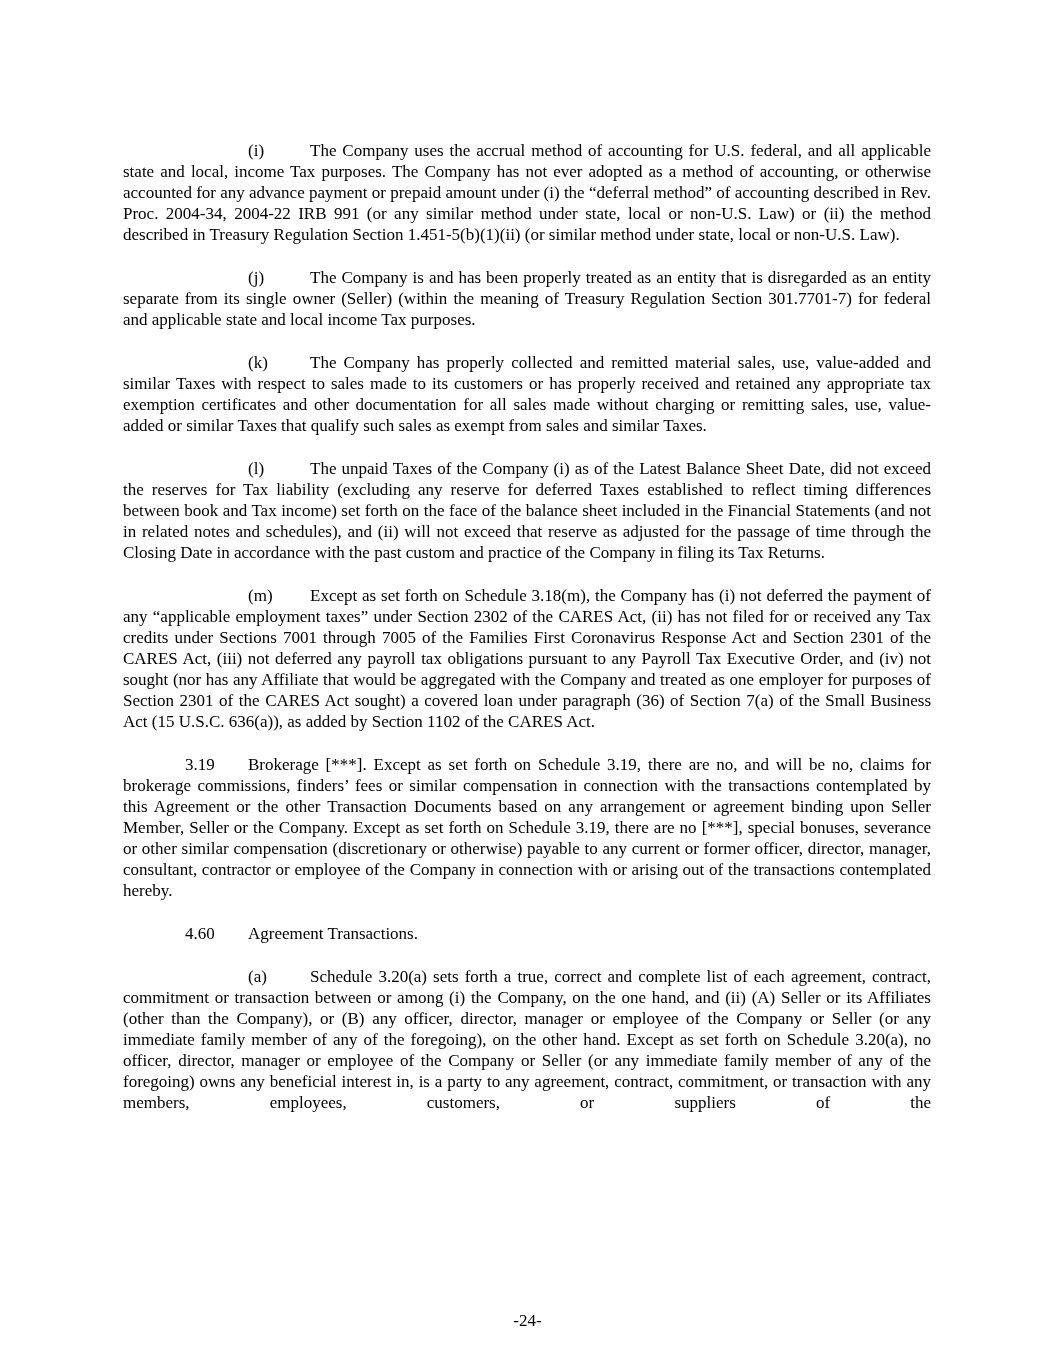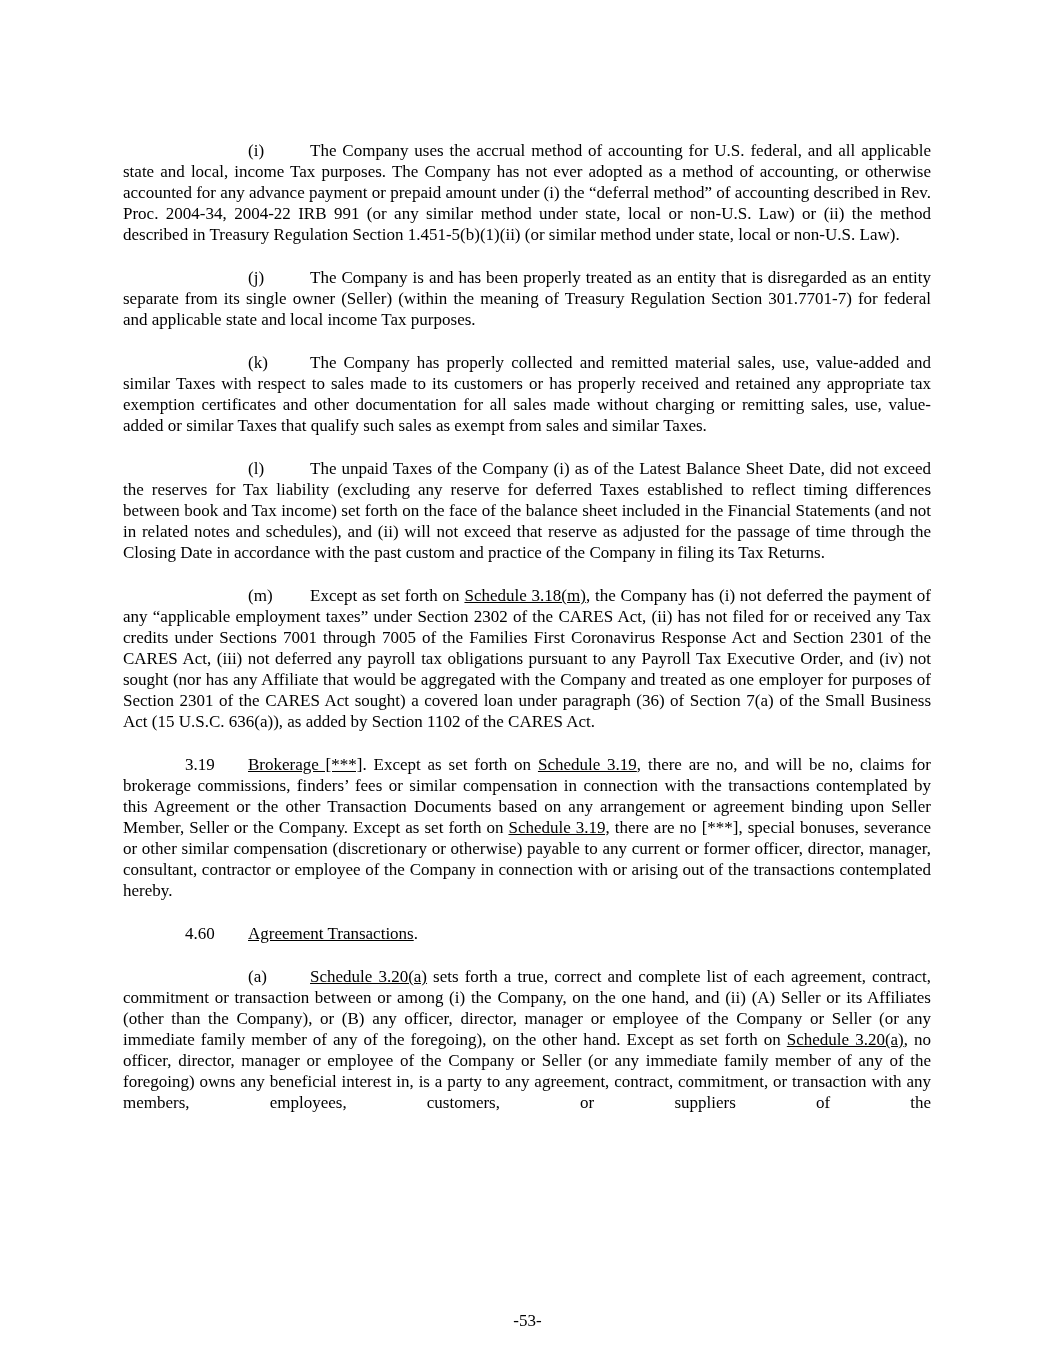--- a/index.html
+++ b/index.html
@@ -36,21 +36,21 @@
   }
   .para-section {
     text-indent: 62px;
   }
   .para-label {
     display: inline-block;
     text-indent: 0;
   }
   .para-sub .para-label { width: 62px; }
   .para-section .para-label { width: 63px; }
-  .u { text-decoration: underline; }
+  .u { }
   .justify-last { text-align-last: justify; }
   .page-number {
     position: absolute;
     left: 0;
     right: 0;
     bottom: 56px;
     text-align: center;
     font-family: "Liberation Serif", "DejaVu Serif", serif;
     font-size: 17px;
     color: #000000;
@@ -63,14 +63,14 @@
   <div class="content">
       <p class="para para-sub"><span class="para-label">(i)</span><span>The Company uses the accrual method of accounting for U.S. federal, and all applicable state and local, income Tax purposes. The Company has not ever adopted as a method of accounting, or otherwise accounted for any advance payment or prepaid amount under (i) the “deferral method” of accounting described in Rev. Proc. 2004-34, 2004-22 IRB 991 (or any similar method under state, local or non-U.S. Law) or (ii) the method described in Treasury Regulation Section 1.451-5(b)(1)(ii) (or similar method under state, local or non-U.S. Law).</span></p>
       <p class="para para-sub"><span class="para-label">(j)</span><span>The Company is and has been properly treated as an entity that is disregarded as an entity separate from its single owner (Seller) (within the meaning of Treasury Regulation Section 301.7701-7) for federal and applicable state and local income Tax purposes.</span></p>
       <p class="para para-sub"><span class="para-label">(k)</span><span>The Company has properly collected and remitted material sales, use, value-added and similar Taxes with respect to sales made to its customers or has properly received and retained any appropriate tax exemption certificates and other documentation for all sales made without charging or remitting sales, use, value-added or similar Taxes that qualify such sales as exempt from sales and similar Taxes.</span></p>
       <p class="para para-sub"><span class="para-label">(l)</span><span>The unpaid Taxes of the Company (i) as of the Latest Balance Sheet Date, did not exceed the reserves for Tax liability (excluding any reserve for deferred Taxes established to reflect timing differences between book and Tax income) set forth on the face of the balance sheet included in the Financial Statements (and not in related notes and schedules), and (ii) will not exceed that reserve as adjusted for the passage of time through the Closing Date in accordance with the past custom and practice of the Company in filing its Tax Returns.</span></p>
       <p class="para para-sub"><span class="para-label">(m)</span><span>Except as set forth on </span><span class="u">Schedule 3.18(m)</span><span>, the Company has (i) not deferred the payment of any “applicable employment taxes” under Section 2302 of the CARES Act, (ii) has not filed for or received any Tax credits under Sections 7001 through 7005 of the Families First Coronavirus Response Act and Section 2301 of the CARES Act, (iii) not deferred any payroll tax obligations pursuant to any Payroll Tax Executive Order, and (iv) not sought (nor has any Affiliate that would be aggregated with the Company and treated as one employer for purposes of Section 2301 of the CARES Act sought) a covered loan under paragraph (36) of Section 7(a) of the Small Business Act (15 U.S.C. 636(a)), as added by Section 1102 of the CARES Act.</span></p>
       <p class="para para-section"><span class="para-label">3.19</span><span class="u">Brokerage [***]</span><span>. Except as set forth on </span><span class="u">Schedule 3.19</span><span>, there are no, and will be no, claims for brokerage commissions, finders’ fees or similar compensation in connection with the transactions contemplated by this Agreement or the other Transaction Documents based on any arrangement or agreement binding upon Seller Member, Seller or the Company. Except as set forth on </span><span class="u">Schedule 3.19,</span><span> there are no [***], special bonuses, severance or other similar compensation (discretionary or otherwise) payable to any current or former officer, director, manager, consultant, contractor or employee of the Company in connection with or arising out of the transactions contemplated hereby.</span></p>
       <p class="para para-section"><span class="para-label">4.60</span><span class="u">Agreement Transactions</span><span>.</span></p>
       <p class="para para-sub justify-last"><span class="para-label">(a)</span><span class="u">Schedule 3.20(a)</span><span> sets forth a true, correct and complete list of each agreement, contract, commitment or transaction between or among (i) the Company, on the one hand, and (ii) (A) Seller or its Affiliates (other than the Company), or (B) any officer, director, manager or employee of the Company or Seller (or any immediate family member of any of the foregoing), on the other hand. Except as set forth on </span><span class="u">Schedule 3.20(a)</span><span>, no officer, director, manager or employee of the Company or Seller (or any immediate family member of any of the foregoing) owns any beneficial interest in, is a party to any agreement, contract, commitment, or transaction with any members, employees, customers, or suppliers of the</span></p>
     </div>
-  <div class="page-number">-53-</div>
+  <div class="page-number">-24-</div>
 </div>
 
 </body></html>

